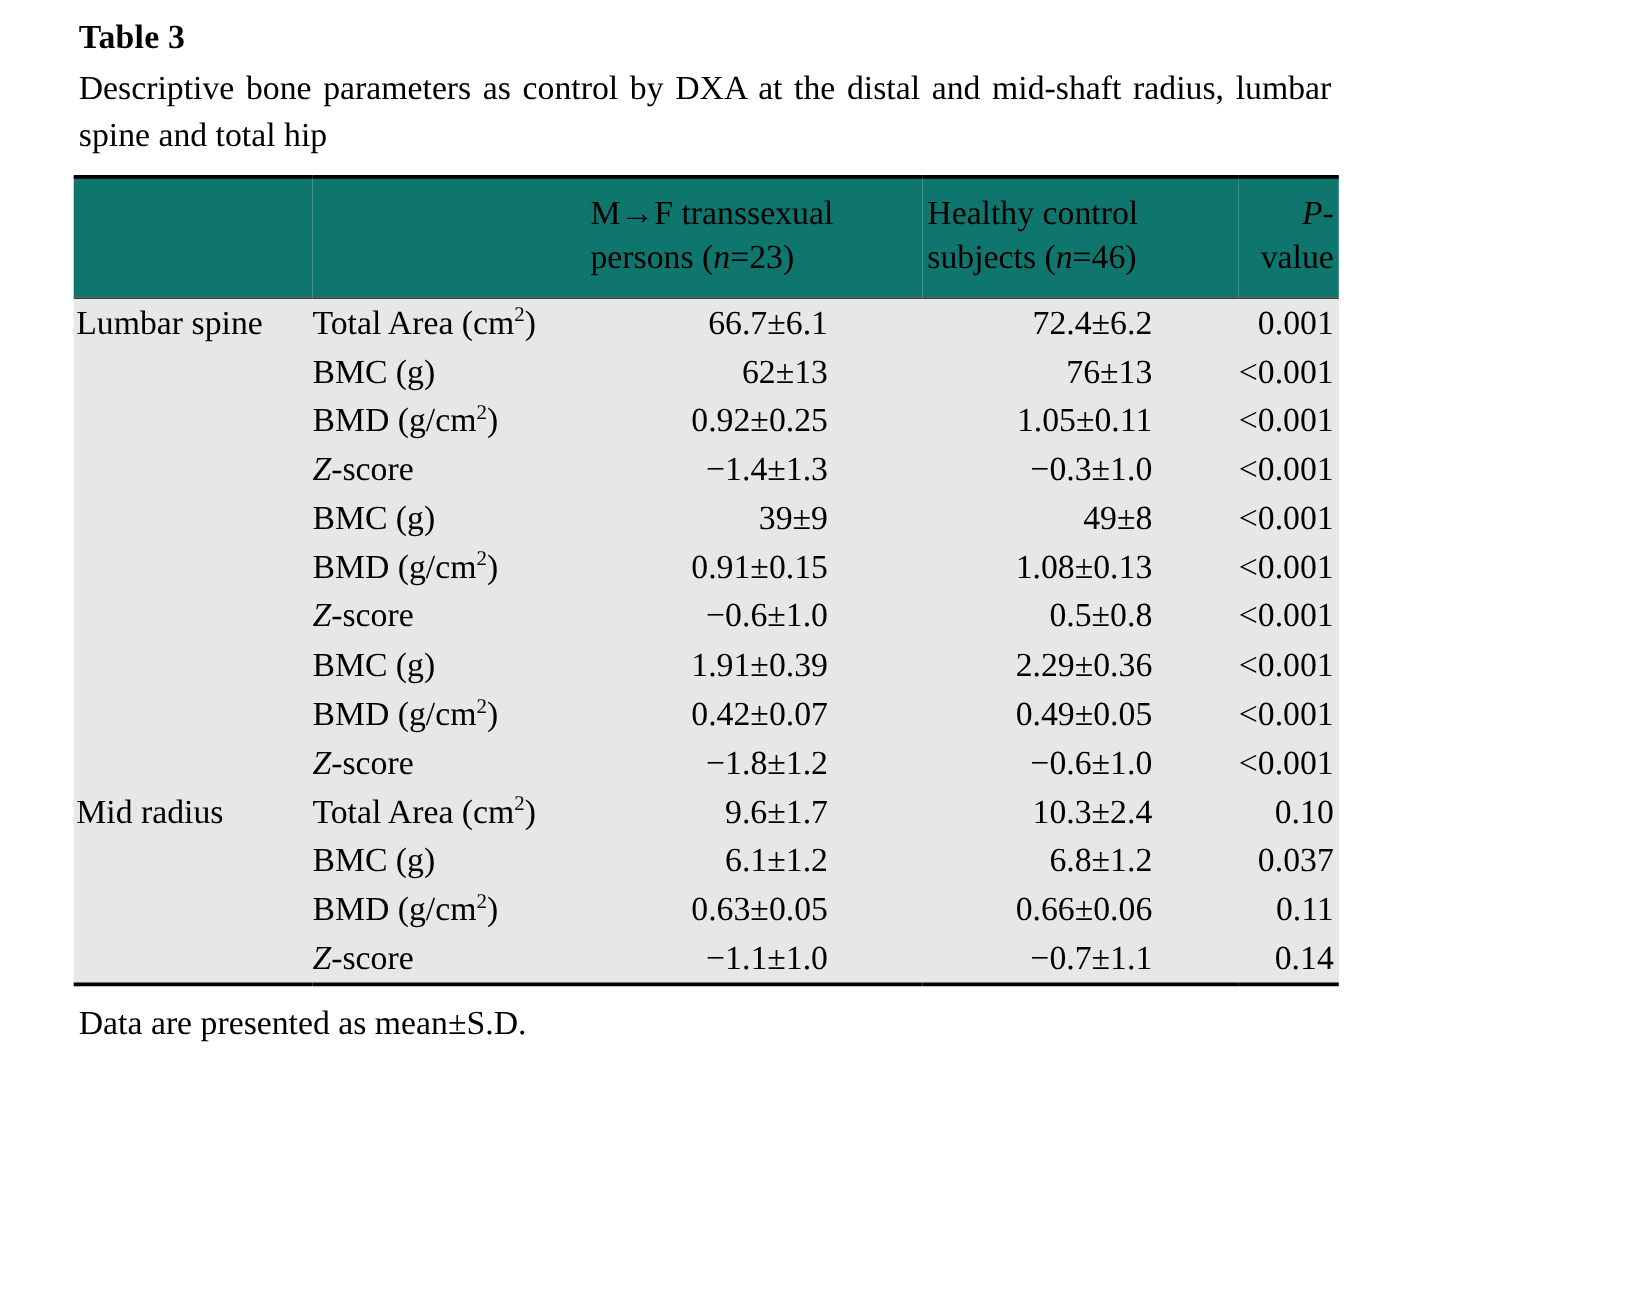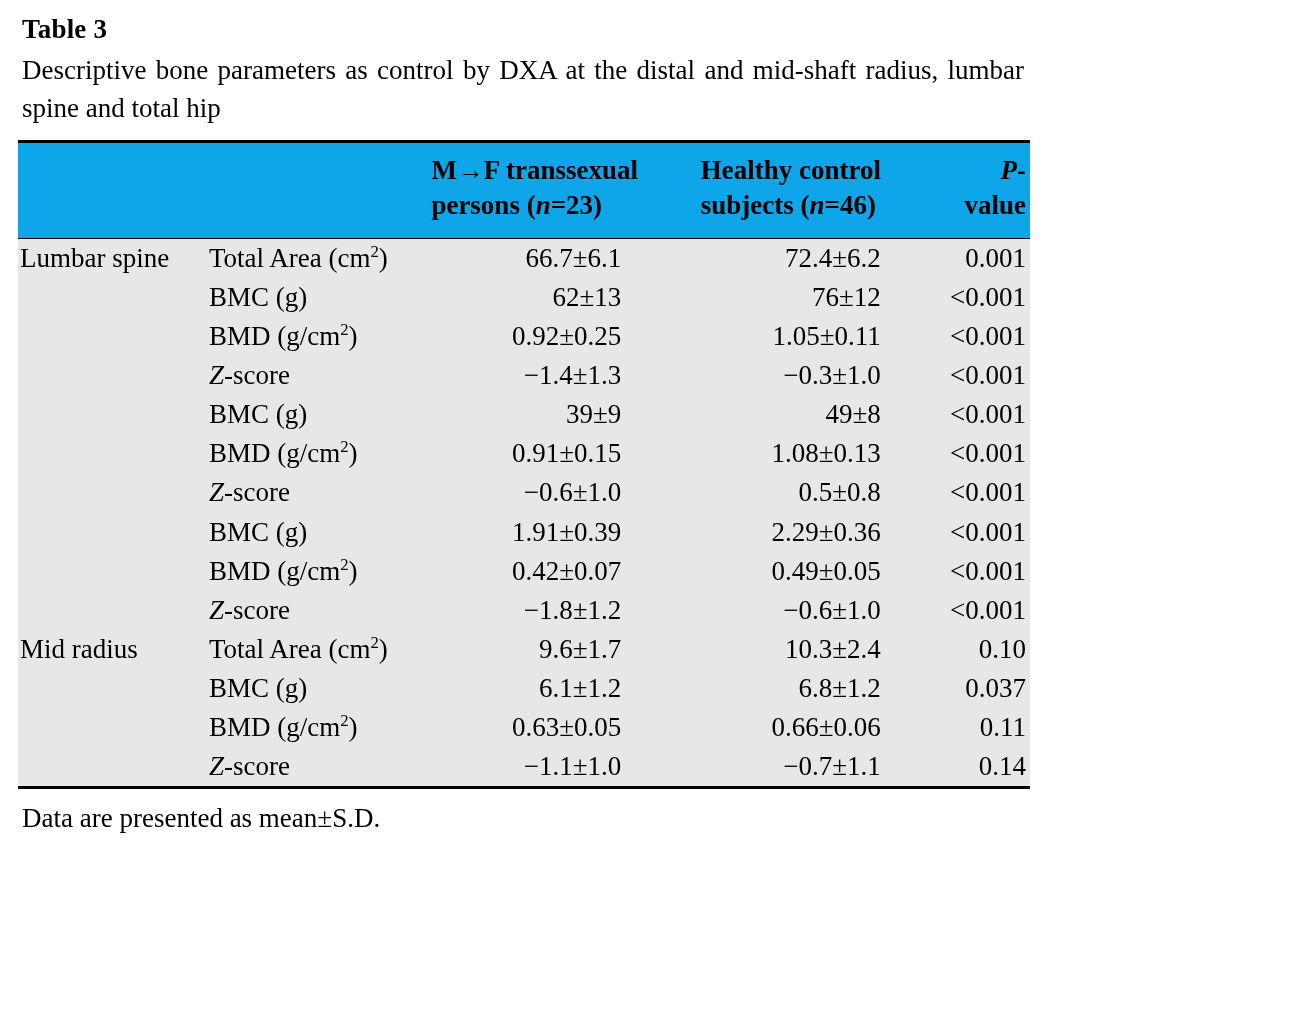--- a/index.html
+++ b/index.html
@@ -13,20 +13,21 @@
     font-family: "Liberation Serif", "DejaVu Serif", serif;
     color: #000000;
     overflow: hidden;
   }
   .page {
     width: 1048px;
     height: 1034px;
     box-sizing: border-box;
     padding: 14px 18px 0 18px;
     position: relative;
+    margin-left: 41px;
   }
   .table-number {
     font-size: 27px;
     font-weight: bold;
     letter-spacing: 0.2px;
     margin: 0 0 6px 4px;
   }
   .caption {
     font-size: 27px;
     line-height: 1.42;
@@ -34,22 +35,22 @@
     text-align: justify;
     text-justify: inter-word;
   }
   table.bone {
     border-collapse: collapse;
     width: 100%;
     background: #e6e7e9;
     font-size: 27px;
   }
   table.bone thead th {
-    background: #0ea5e9;
-    font-weight: bold;
+    background: #0f766e;
+    font-weight: normal;
     vertical-align: top;
     padding: 10px 0 14px 0;
     line-height: 1.32;
   }
   .rule-top {
     border-top: 3px solid #000;
   }
   .rule-mid {
     border-bottom: 1.5px solid #000;
   }
@@ -146,21 +147,21 @@
         <td class="col-group">Lumbar spine</td>
         <td class="col-param"><span>Total Area (cm</span><sup>2</sup><span>)</span></td>
         <td class="col-val"><span class="valcell">66.7±6.1</span></td>
         <td class="col-val2"><span class="valcell2">72.4±6.2</span></td>
         <td class="col-p">0.001</td>
       </tr>
       <tr>
         <td class="col-group"></td>
         <td class="col-param"><span>BMC (g)</span></td>
         <td class="col-val"><span class="valcell">62±13</span></td>
-        <td class="col-val2"><span class="valcell2">76±12</span></td>
+        <td class="col-val2"><span class="valcell2">76±13</span></td>
         <td class="col-p">&lt;0.001</td>
       </tr>
       <tr>
         <td class="col-group"></td>
         <td class="col-param"><span>BMD (g/cm</span><sup>2</sup><span>)</span></td>
         <td class="col-val"><span class="valcell">0.92±0.25</span></td>
         <td class="col-val2"><span class="valcell2">1.05±0.11</span></td>
         <td class="col-p">&lt;0.001</td>
       </tr>
       <tr>

